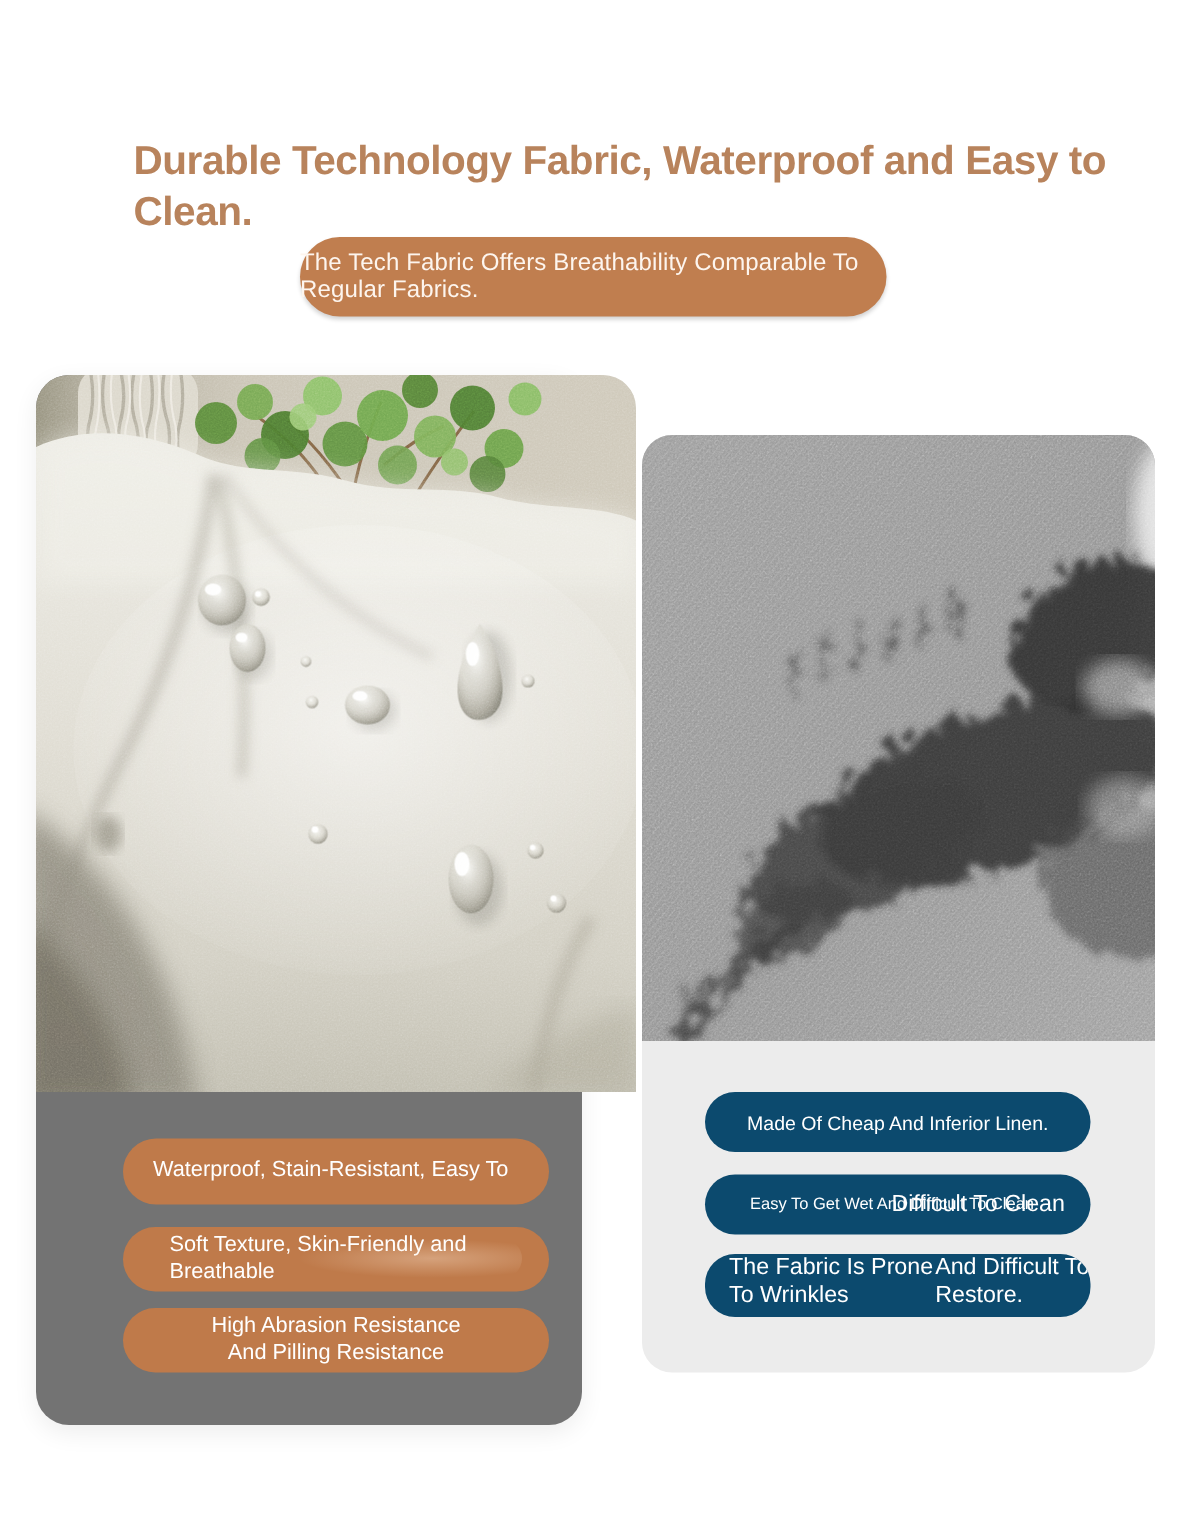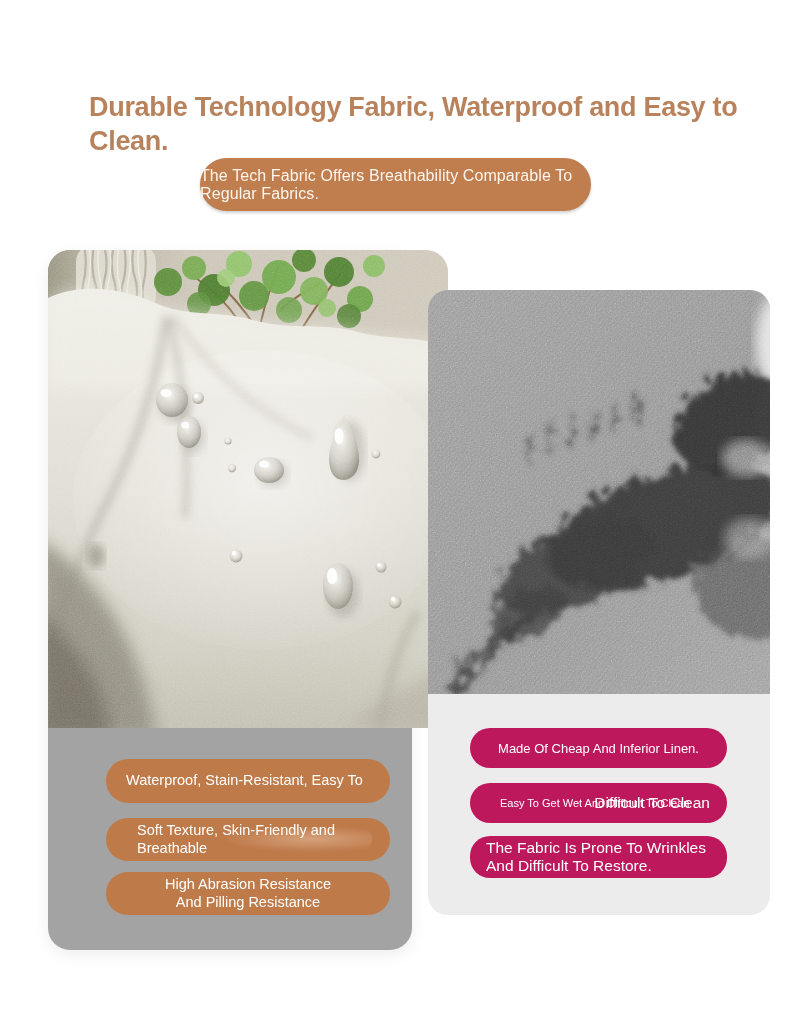--- a/index.html
+++ b/index.html
@@ -20,23 +20,22 @@
   .badge{
     position:absolute;left:200px;top:158px;width:391px;height:53px;
     background:#c07e4f;border-radius:27px;
     display:flex;align-items:center;justify-content:center;
     color:#fdf5ee;font-size:16px;letter-spacing:0.1px;
     box-shadow:0 2px 3px rgba(0,0,0,0.18);
   }
   
   .left-card{
     position:absolute;left:24px;top:250px;width:364px;height:700px;
-    background:#a3a3a3;border-radius:22px;
+    background:#737373;border-radius:22px;
     box-shadow:0 5px 16px rgba(0,0,0,0.07);
-    margin-left:24px;
   }
   .left-photo{
     position:absolute;left:0;top:0;width:400px;height:478px;
     border-radius:22px 22px 0 0;overflow:hidden;
   }
   .l-banner{
     position:absolute;left:58px;width:284px;min-height:43px;
     background:#bf7a4a;border-radius:22px;color:#ffffff;
     font-size:14.5px;line-height:17.5px;
     display:flex;flex-direction:column;justify-content:center;
@@ -53,39 +52,39 @@
   
   .right-panel{
     position:absolute;left:428px;top:290px;width:342px;height:625px;
     background:#ececec;border-radius:20px;
   }
   .right-photo{
     position:absolute;left:0;top:0;width:342px;height:404px;
     border-radius:20px 20px 0 0;overflow:hidden;
   }
   .r-banner{
-    position:absolute;left:42px;width:257px;background:#be185d;
+    position:absolute;left:42px;width:257px;background:#0c4a6e;
     border-radius:20px;color:#ffffff;box-sizing:border-box;overflow:hidden;
   }
   .r-banner.b1{
     top:438px;height:40px;font-size:13px;
     display:flex;align-items:center;justify-content:center;
   }
   .r-banner.b2{top:493px;height:40px;}
   .r-banner.b2 .under{
     position:absolute;left:30px;top:0;height:40px;line-height:40px;
     font-size:11px;white-space:nowrap;
   }
   .r-banner.b2 .over{
     position:absolute;right:17px;top:0;height:40px;line-height:40px;
     font-size:15.5px;white-space:nowrap;
   }
   .r-banner.b3{
     top:546px;height:42px;font-size:15.5px;line-height:18.5px;
-    display:flex;flex-direction:column;justify-content:center;padding-left:16px;
+    display:flex;justify-content:center;padding-left:16px;
   }
 </style>
 </head>
 <body>
 
 <div class="stage">
 
   <h1 class="heading">
     <span>Durable Technology Fabric, Waterproof and Easy to</span>
     <span>Clean.</span>

